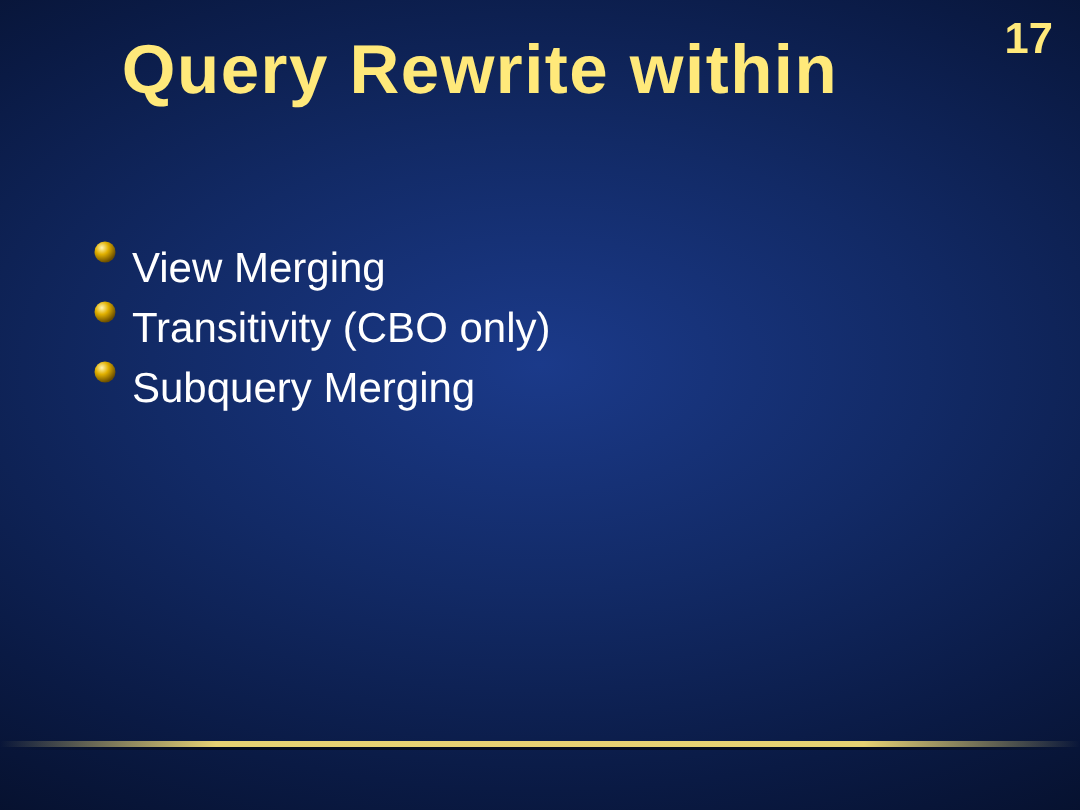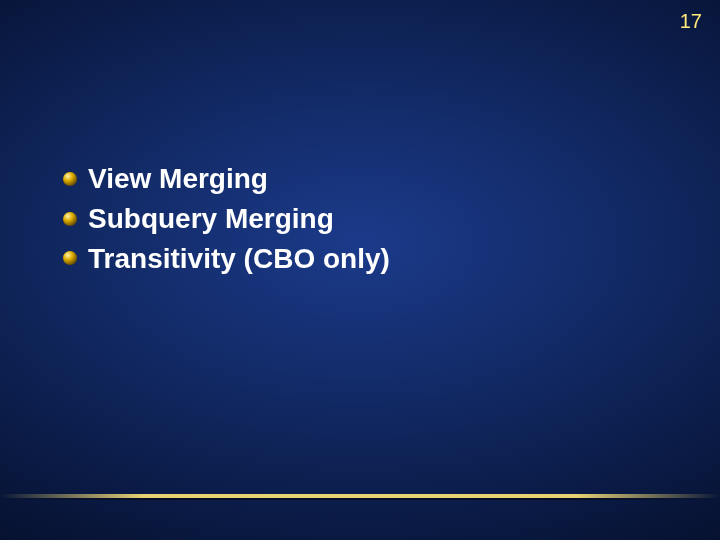--- a/index.html
+++ b/index.html
@@ -18,22 +18,22 @@
                 #1b3a8a 0%,
                 #122a66 40%,
                 #0a1a44 75%,
                 #06102c 100%);
     color: #ffffff;
   }
   .page-number {
     position: absolute;
     top: 10px;
     right: 18px;
-    font-size: 20px;
-    font-weight: 400;
+    font-size: 29px;
+    font-weight: 700;
     color: #ffe97a;
     font-family: Arial, Helvetica, sans-serif;
   }
   .title {
     position: absolute;
     top: 22px;
     left: 0;
     width: 640px;
     text-align: center;
     font-family: Impact, "Arial Black", sans-serif;
@@ -48,23 +48,21 @@
     position: absolute;
     top: 160px;
     left: 62px;
     right: 60px;
     font-size: 28px;
     line-height: 1.35;
     color: #ffffff;
   }
   .bullet {
     display: flex;
-    align-items: center;
     margin-bottom: 2px;
-    font-weight: bold;
   }
   .bullet-icon {
     width: 16px;
     height: 16px;
     margin-right: 10px;
     flex: 0 0 auto;
     display: inline-block;
   }
   .bullet-icon svg { display: block; }
   .footer-line {
@@ -96,21 +94,21 @@
   }
 </style>
 </head>
 <body>
 
 <div class="slide">
 
   <div class="page-number">17</div>
 
   <div class="title">
-    <br>
+    <span>Query Rewrite within</span><br>
   </div>
 
   <div class="bullets">
 
     <div class="bullet">
       <span class="bullet-icon">
         <svg viewBox="0 0 16 16" width="16" height="16">
           <defs>
             <radialGradient id="g1" cx="35%" cy="30%" r="70%">
               <stop offset="0%" stop-color="#fff4b0"></stop>
@@ -123,30 +121,30 @@
       </span>
       <span>View Merging</span>
     </div>
 
     <div class="bullet">
       <span class="bullet-icon">
         <svg viewBox="0 0 16 16" width="16" height="16">
           <circle cx="8" cy="8" r="7" fill="url(#g1)"></circle>
         </svg>
       </span>
-      <span>Subquery Merging</span>
+      <span>Transitivity (CBO only)</span>
     </div>
 
     <div class="bullet">
       <span class="bullet-icon">
         <svg viewBox="0 0 16 16" width="16" height="16">
           <circle cx="8" cy="8" r="7" fill="url(#g1)"></circle>
         </svg>
       </span>
-      <span>Transitivity (CBO only)</span>
+      <span>Subquery Merging</span>
     </div>
 
 
   </div>
 
   <div class="footer-line">
     <div class="grad"></div>
     <div class="shadow"></div>
   </div>
 

